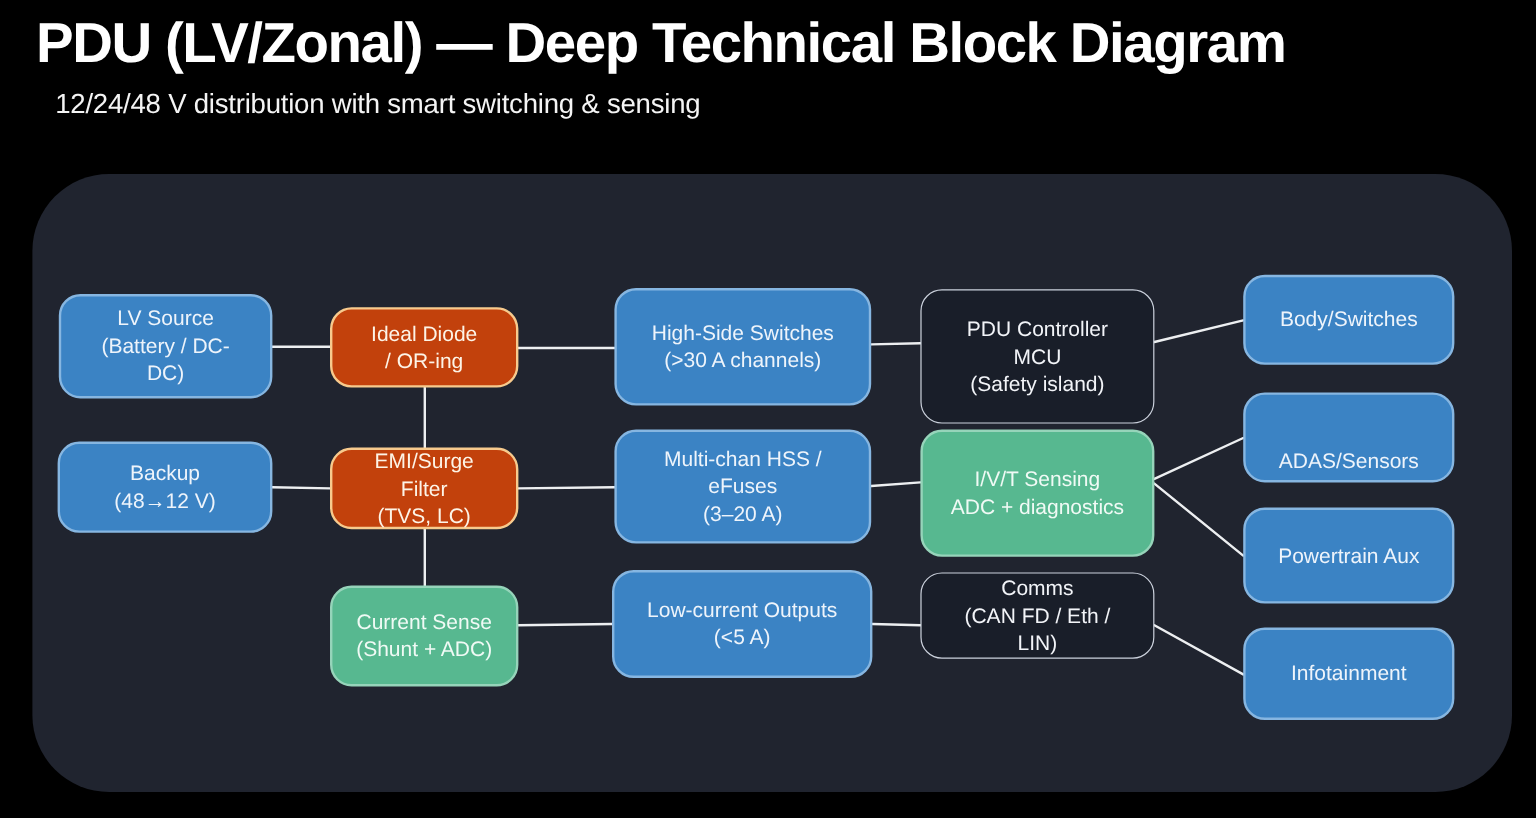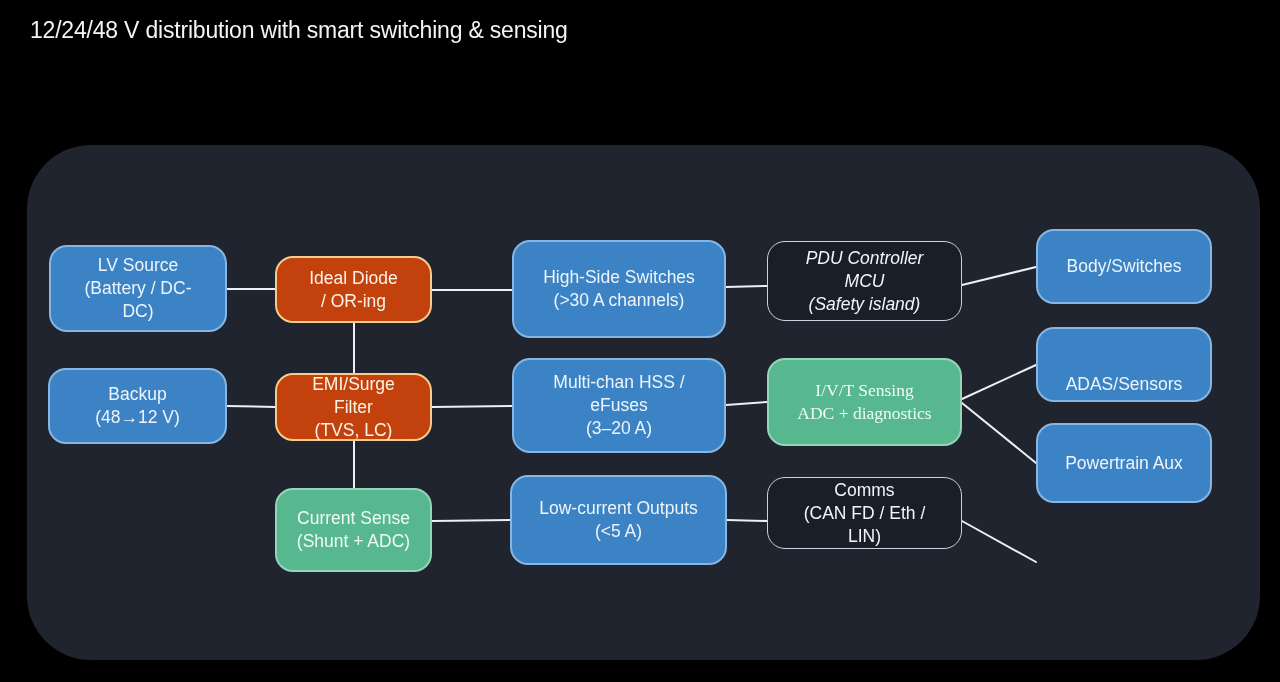--- a/index.html
+++ b/index.html
@@ -7,21 +7,21 @@
     width:1280px;height:682px;overflow:hidden;position:relative;
     background:#000;color:#fff;
     font-family:"Liberation Sans", sans-serif;
   }
   .header{position:absolute;left:30px;top:8px;width:1220px;}
   .title{
     margin:0;font-size:47px;font-weight:700;letter-spacing:-1.2px;
     line-height:1.2;color:#ffffff;white-space:nowrap;
   }
   .subtitle{
-    margin-top:9px;font-size:23px;font-weight:400;letter-spacing:-0.2px;color:#f4f4f4;
+    margin-top:9px;font-size:23px;font-weight:400;letter-spacing:-0.2px;color:#f4f4f4;margin-left:16px;
   }
   .panel{
     position:absolute;left:27px;top:145px;width:1233px;height:515px;
     background:#20242f;border-radius:64px;
   }
   .edges{position:absolute;left:0;top:0;width:1233px;height:515px;}
   .edges line{stroke:#edeff1;stroke-width:2;stroke-linecap:round;}
   .node{
     position:absolute;display:flex;align-items:center;justify-content:center;
     text-align:center;white-space:pre-line;box-sizing:border-box;
@@ -29,20 +29,21 @@
   }
   .node--blue{background:#3b83c4;border:2px solid #86b6e1;color:#eef4fb;}
   .node--orange{background:#c2410c;border:2px solid #f7ca8d;color:#fdf4e7;}
   .node--green{background:#57b890;border:2px solid #96d4ba;color:#f0faf5;}
   .node--dark{background:#191e29;border:1.5px solid #ccd2dd;color:#f2f4f8;}
 </style>
 </head>
 <body>
 
 <div class="header">
+  <h1 class="title">PDU (LV/Zonal) — Deep Technical Block Diagram</h1>
   <div class="subtitle">12/24/48 V distribution with smart switching &amp; sensing</div>
 </div>
 
 <div class="panel">
 
   <svg class="edges" viewBox="0 0 1233 515">
     <line x1="200" y1="144" x2="248" y2="144"></line>
     <line x1="405" y1="145" x2="485" y2="145"></line>
     <line x1="699" y1="142" x2="740" y2="141"></line>
     <line x1="200" y1="261" x2="248" y2="262"></line>
@@ -86,37 +87,40 @@
   </div>
   <div class="node node--blue" style="left:485px;top:213px;width:214px;height:95px;">
     <span>Multi-chan HSS /
 eFuses
 (3–20 A)</span>
   </div>
   <div class="node node--blue" style="left:483px;top:330px;width:217px;height:90px;">
     <span>Low-current Outputs
 (&lt;5 A)</span>
   </div>
-  <div class="node node--dark" style="left:740px;top:96px;width:195px;height:80px;font-style:italic;">
+  <div class="node node--dark" style="left:740px;top:96px;width:195px;height:112px;">
     <span>PDU Controller
 MCU
 (Safety island)</span>
   </div>
-  <div class="node node--green" style="left:740px;top:213px;width:195px;height:88px;font-family:Liberation Serif, serif;">
+  <div class="node node--green" style="left:740px;top:213px;width:195px;height:106px;">
     <span>I/V/T Sensing
 ADC + diagnostics</span>
   </div>
   <div class="node node--dark" style="left:740px;top:332px;width:195px;height:72px;">
     <span>Comms
 (CAN FD / Eth /
 LIN)</span>
   </div>
   <div class="node node--blue" style="left:1009px;top:84px;width:176px;height:75px;">
     <span>Body/Switches</span>
   </div>
   <div class="node node--blue" style="left:1009px;top:182px;width:176px;height:75px;align-items:flex-end;">
     <span>ADAS/Sensors</span>
   </div>
   <div class="node node--blue" style="left:1009px;top:278px;width:176px;height:80px;">
     <span>Powertrain Aux</span>
   </div>
+  <div class="node node--blue" style="left:1009px;top:378px;width:176px;height:77px;">
+    <span>Infotainment</span>
+  </div>
 
 </div>
 
 </body></html>

